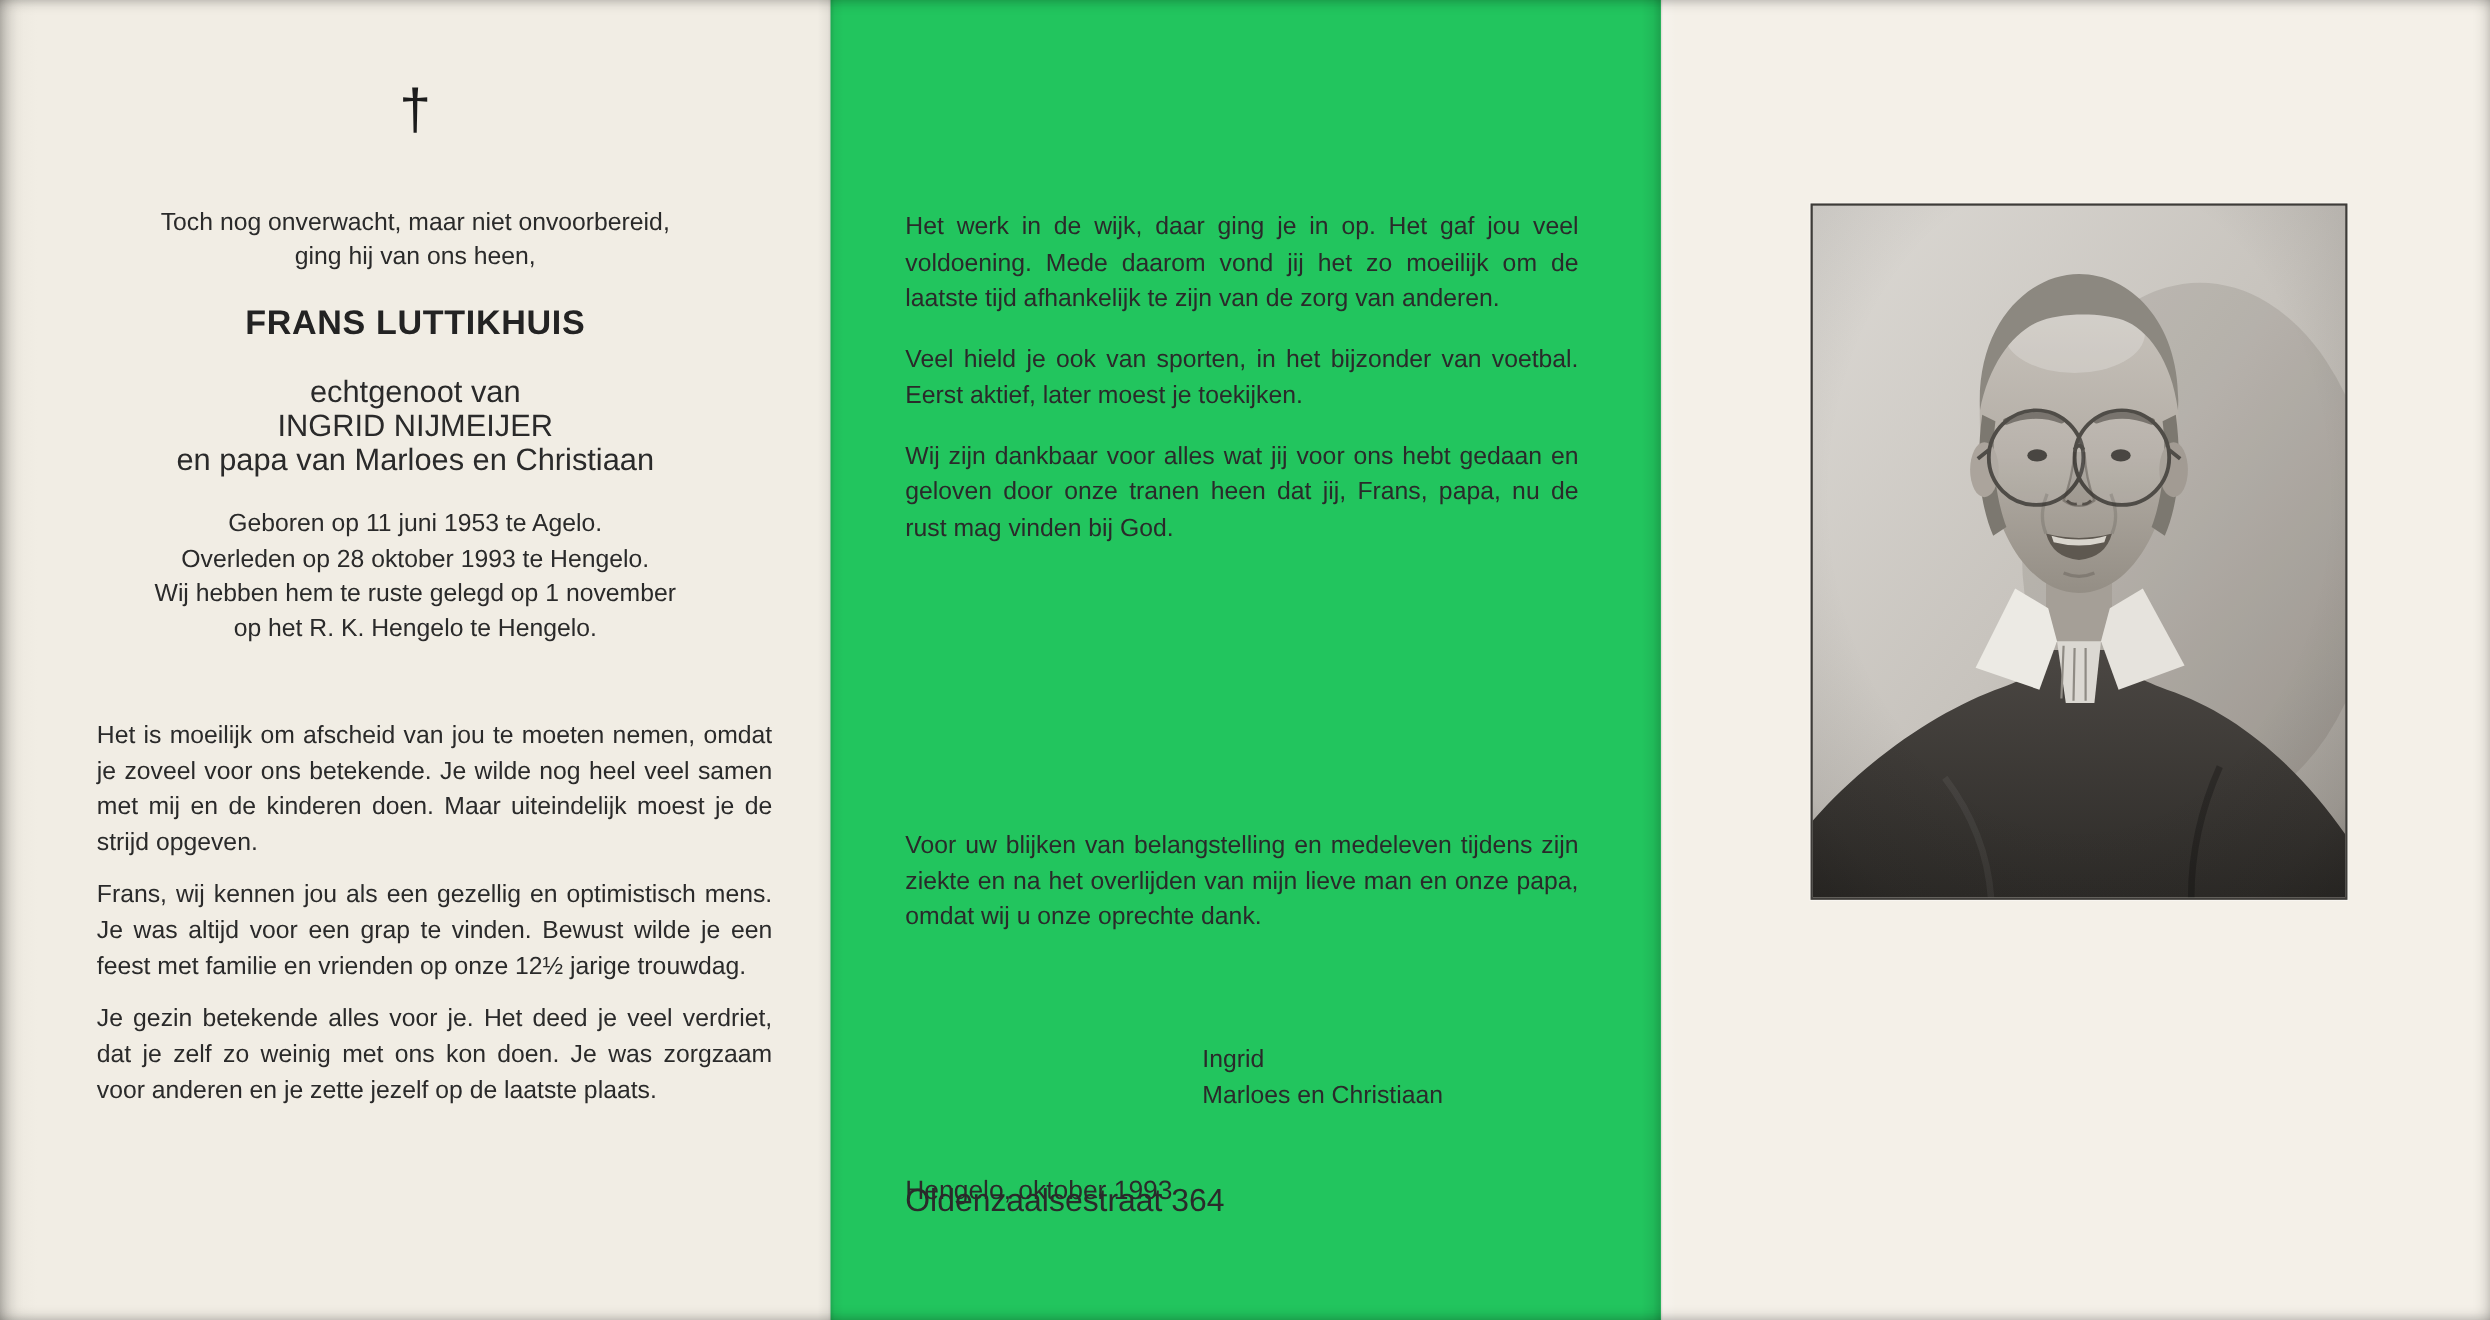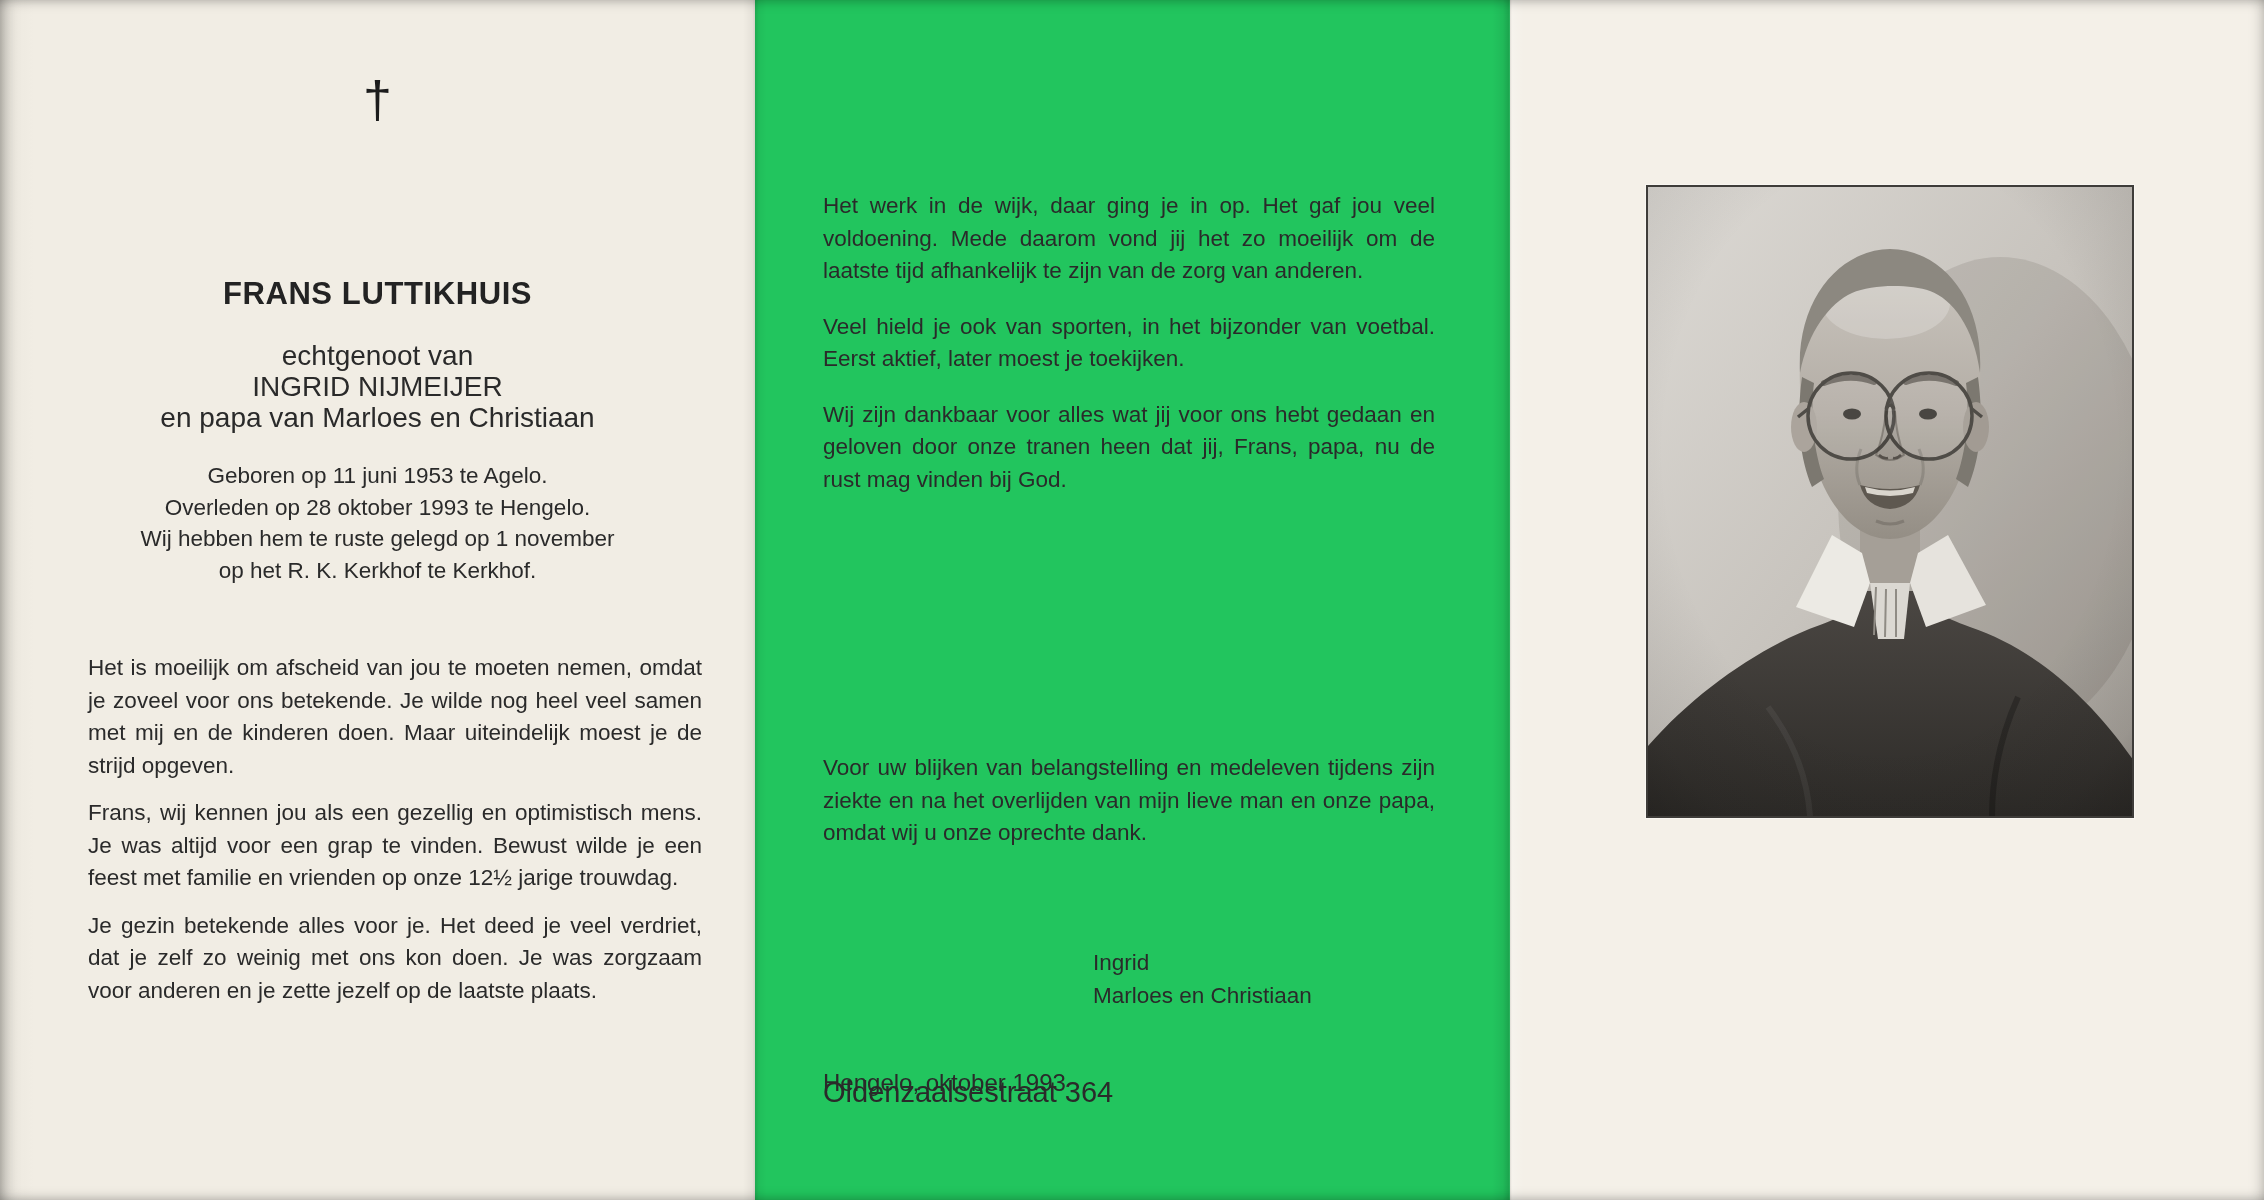--- a/index.html
+++ b/index.html
@@ -90,34 +90,38 @@
   .photo-frame svg { display: block; width: 100%; height: 100%; }
 </style>
 </head>
 <body>
 
 <div class="card">
 
   <section class="panel panel-left">
     <div class="cross">†</div>
 
+    <div class="intro centered">
+      <div>Toch nog onverwacht, maar niet onvoorbereid,</div>
+      <div>ging hij van ons heen,</div>
+    </div>
 
     <h1 class="name">FRANS LUTTIKHUIS</h1>
 
     <div class="relations centered">
       <div>echtgenoot van</div>
       <div>INGRID NIJMEIJER</div>
       <div>en papa van Marloes en Christiaan</div>
     </div>
 
     <div class="life-dates centered">
       <div>Geboren op 11 juni 1953 te Agelo.</div>
       <div>Overleden op 28 oktober 1993 te Hengelo.</div>
       <div>Wij hebben hem te ruste gelegd op 1 november</div>
-      <div>op het R. K. Kerkhof te Kerkhof.</div>
+      <div>op het R. K. Hengelo te Hengelo.</div>
     </div>
 
     <div class="body-text left-par">
       <p>Het is moeilijk om afscheid van jou te moeten nemen, omdat je zoveel voor ons betekende. Je wilde nog heel veel samen met mij en de kinderen doen. Maar uiteindelijk moest je de strijd opgeven.</p>
       <p>Frans, wij kennen jou als een gezellig en optimistisch mens. Je was altijd voor een grap te vinden. Bewust wilde je een feest met familie en vrienden op onze 12½ jarige trouwdag.</p>
       <p>Je gezin betekende alles voor je. Het deed je veel verdriet, dat je zelf zo weinig met ons kon doen. Je was zorgzaam voor anderen en je zette jezelf op de laatste plaats.</p>
     </div>
   </section>
 
   <section class="panel panel-middle">

